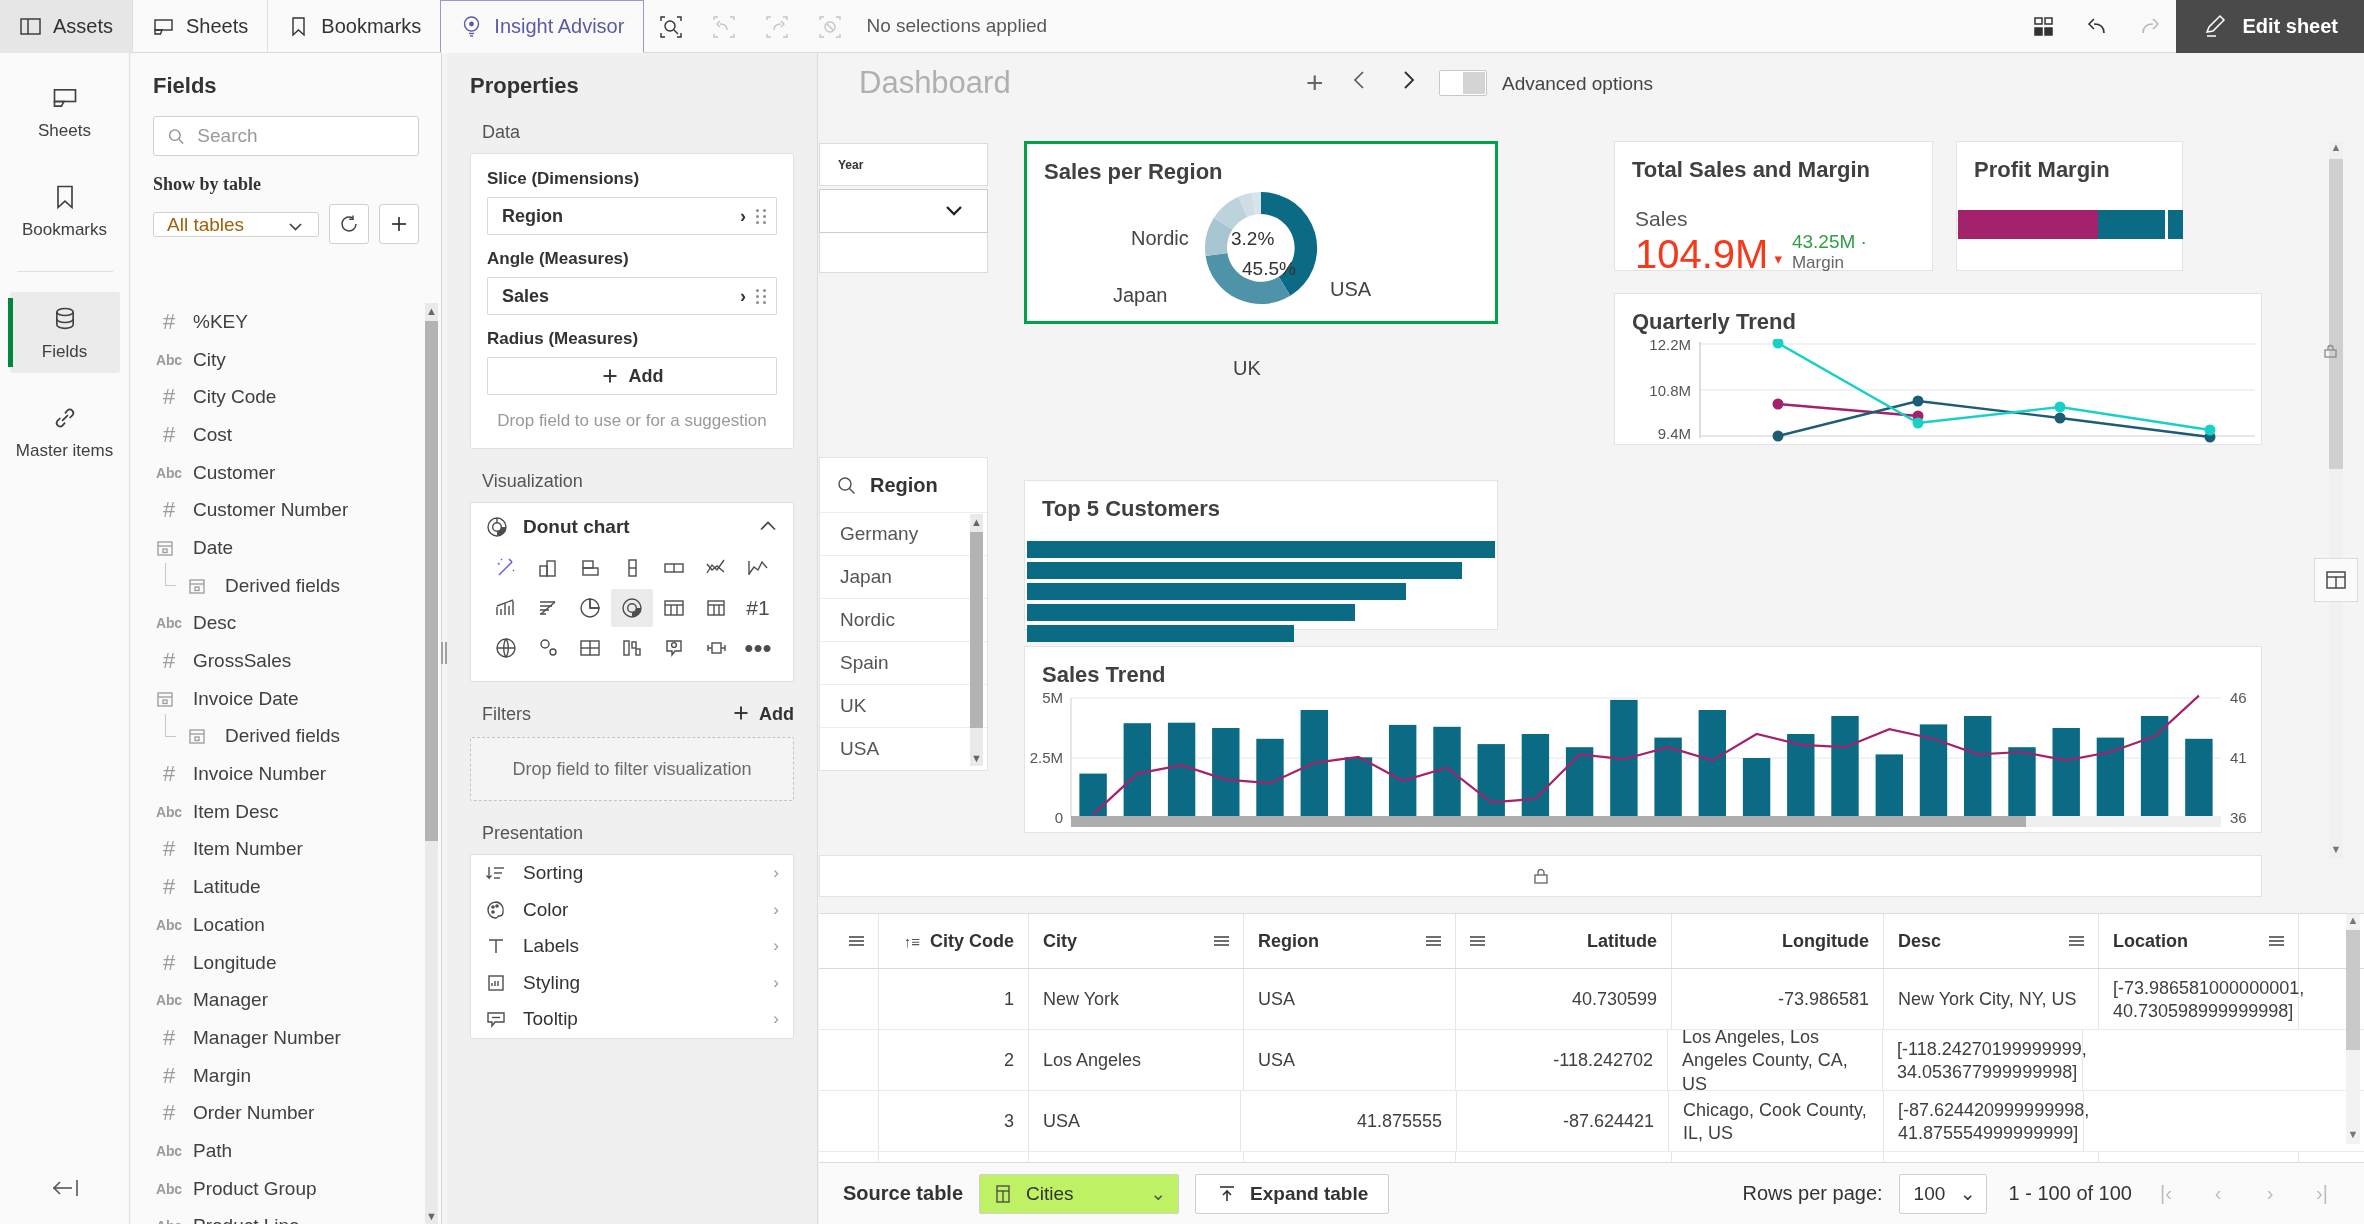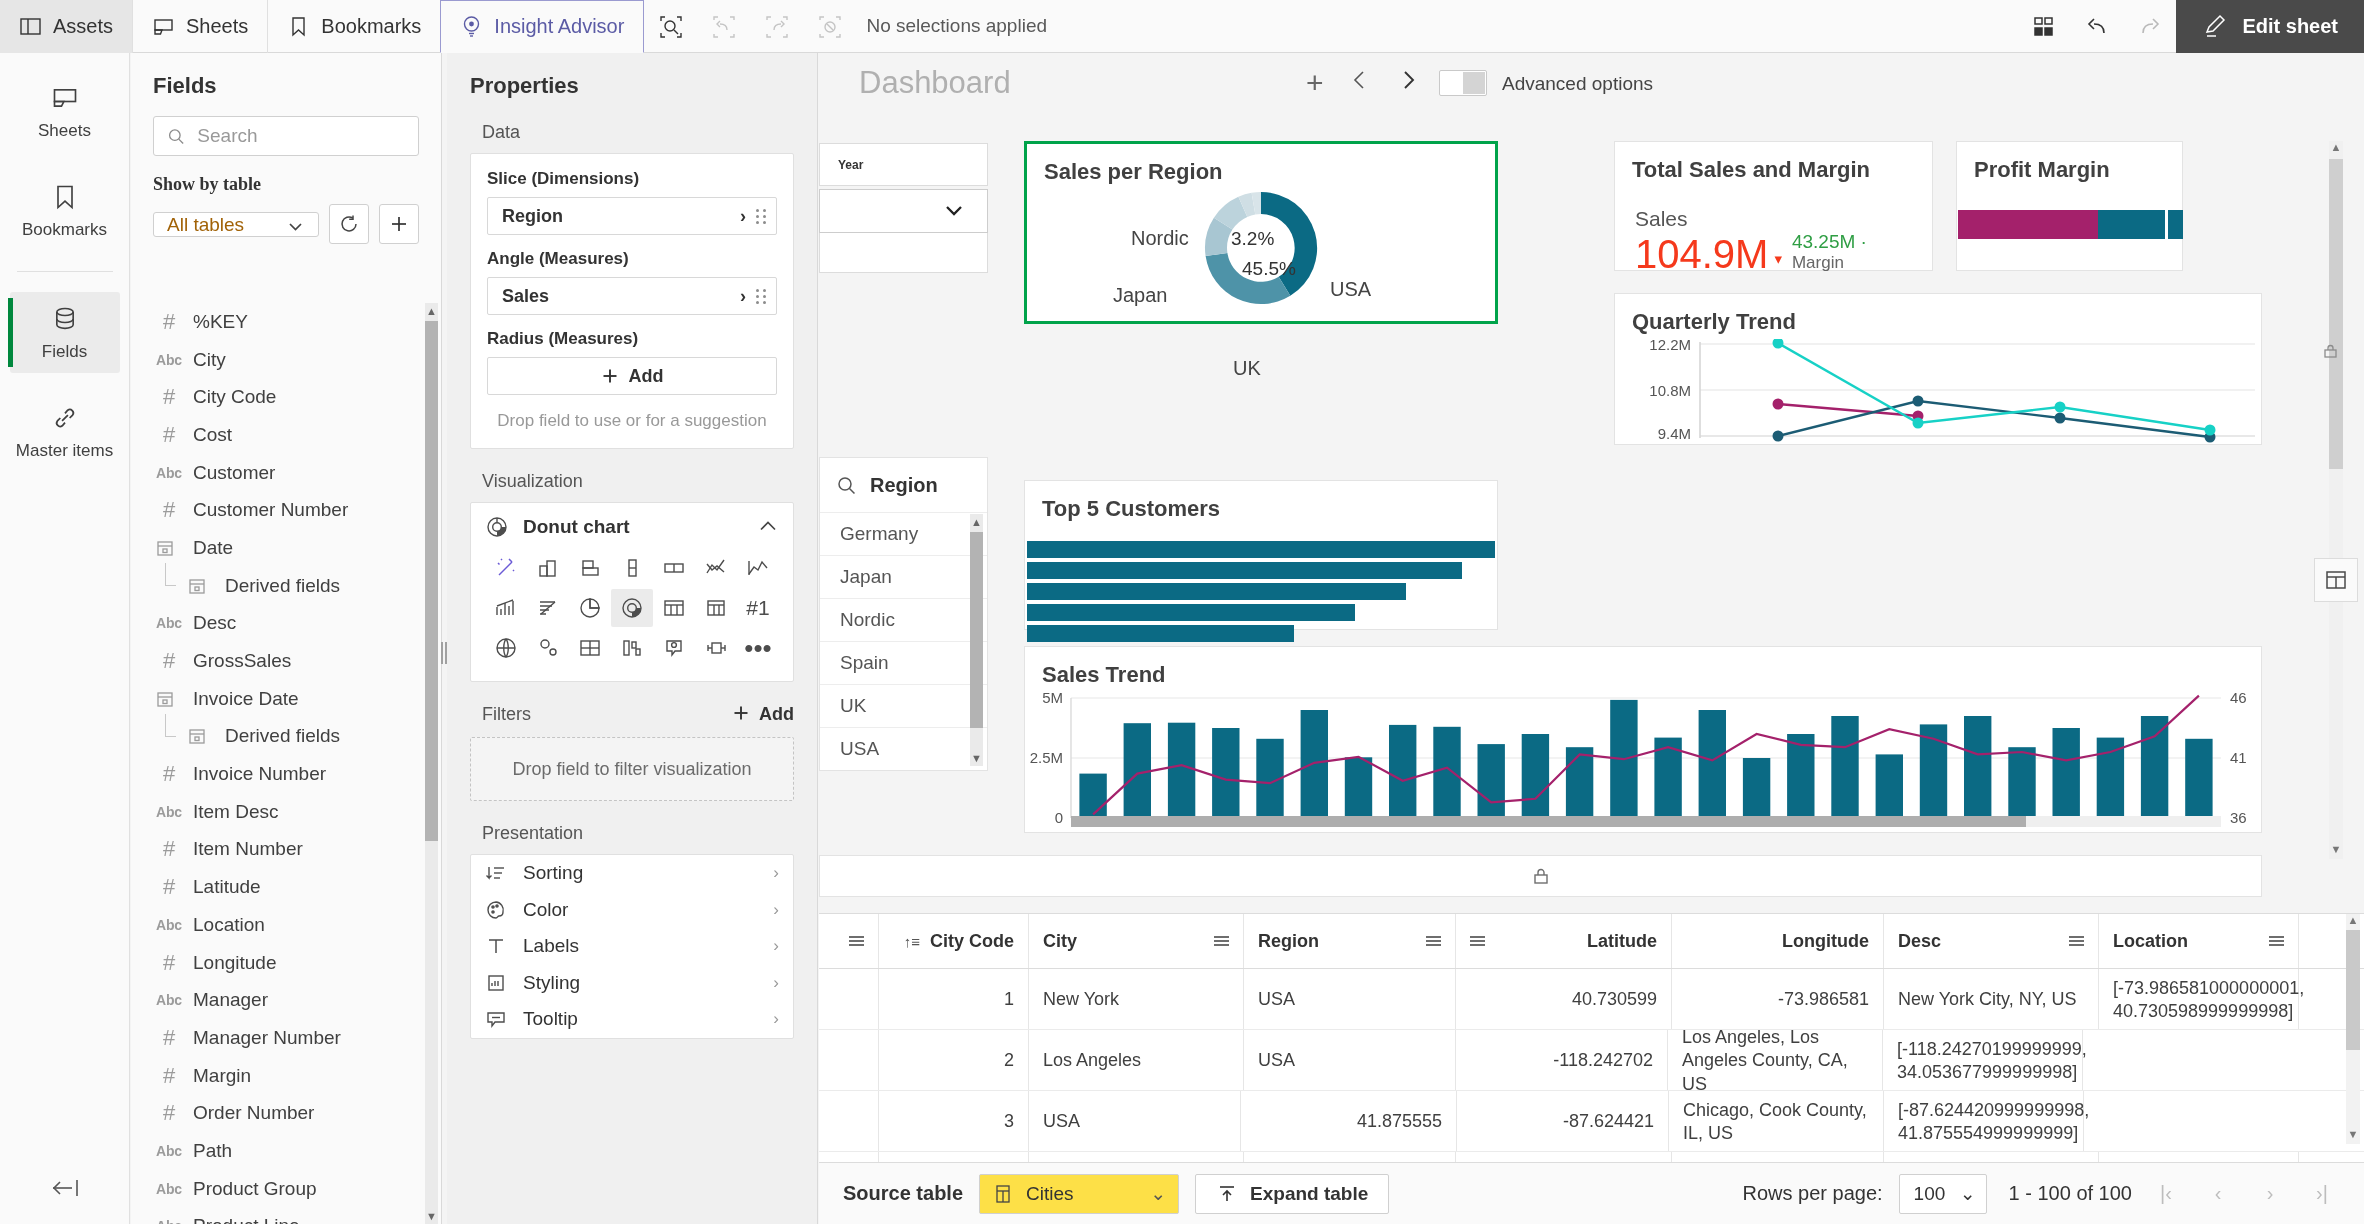--- a/index.html
+++ b/index.html
@@ -284,21 +284,21 @@
   .wrap2 { display: block; line-height: 1.28; padding-top: 2px; }
   .dt-scroll { position:absolute; right:4px; top:0; width:14px; bottom:80px; background:#f2f2f2; }
   .dt-scroll .thumb { position:absolute; left:0; top:16px; width:14px; height:120px; background:#c9c9c9; }
 
   .dt-footer {
     position: absolute; left: 0; right: 0; bottom: 0; height: 62px; background: #fafafa;
     border-top: 1px solid #dcdcdc; display: flex; align-items: center; padding: 0 24px; gap: 16px;
   }
   .dt-footer .lbl { font-size: 20px; font-weight: bold; color: #333; }
   .src-select {
-    width: 200px; height: 40px; border: 1px solid #d0d0d0; background: #fde047; border-radius: 2px;
+    width: 200px; height: 40px; border: 1px solid #d0d0d0; background: #bef264; border-radius: 2px;
     display: flex; align-items: center; gap: 12px; padding: 0 12px; font-size: 19px; color: #333; cursor: pointer;
   }
   .src-select .cv { margin-left: auto; color:#555; }
   .expand-btn {
     height: 40px; border: 1px solid #d0d0d0; background: #fff; border-radius: 2px;
     display: flex; align-items: center; gap: 12px; padding: 0 20px; font-size: 19px; font-weight: bold;
     color: #333; cursor: pointer;
   }
   .rpp { margin-left: auto; display: flex; align-items: center; gap: 16px; }
   .rpp .t { font-size: 20px; color: #333; margin-left: 6px; }

